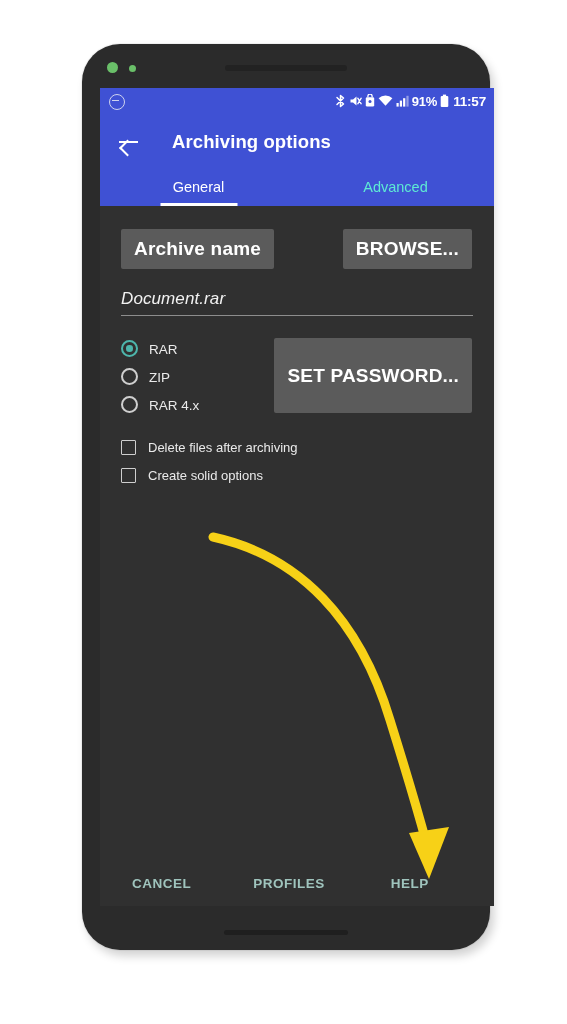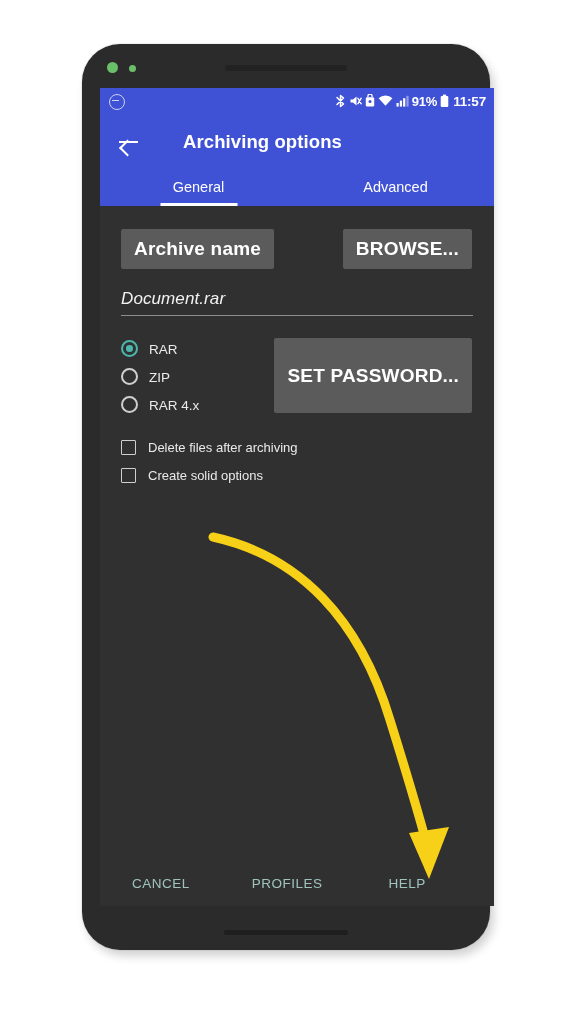--- a/index.html
+++ b/index.html
@@ -133,38 +133,38 @@
     width: 10px; height: 10px;
     border-left: 2px solid #ffffff;
     border-bottom: 2px solid #ffffff;
     transform: rotate(45deg);
     transform-origin: left bottom;
   }
   #app-title {
     color: #ffffff;
     font-size: 18.5px;
     font-weight: bold;
-    margin-left: 42px;
+    margin-left: 31px;
     letter-spacing: 0.1px;
   }
 
   
   #tab-bar {
     height: 38px;
     background: #3f51d4;
     display: flex;
     position: relative;
   }
   .tab {
     flex: 1 0 50%;
     display: flex;
     align-items: center;
     justify-content: center;
     font-size: 14.5px;
-    color: #ffffff;
+    color: #5eead4;
     position: relative;
     cursor: pointer;
     white-space: nowrap;
   }
   .tab.active { color: #ffffff; }
   .tab.active::after {
     content: "";
     position: absolute;
     bottom: 0;
     left: 50%;
@@ -274,21 +274,21 @@
     width: 394px;
     height: 46px;
     display: flex;
     align-items: center;
     box-sizing: border-box;
     padding: 0 16px 0 14px;
   }
   .action-btn {
     color: #9fc4bd;
     font-size: 13.5px;
-    font-weight: normal;
+    font-weight: bold;
     letter-spacing: 0.5px;
     background: none;
     border: none;
     cursor: pointer;
     font-family: "Liberation Sans", sans-serif;
     padding: 6px 4px;
   }
   #btn-cancel { margin-left: 14px; }
   #btn-profiles { margin-left: 54px; }
   #btn-help { margin-left: 58px; }

